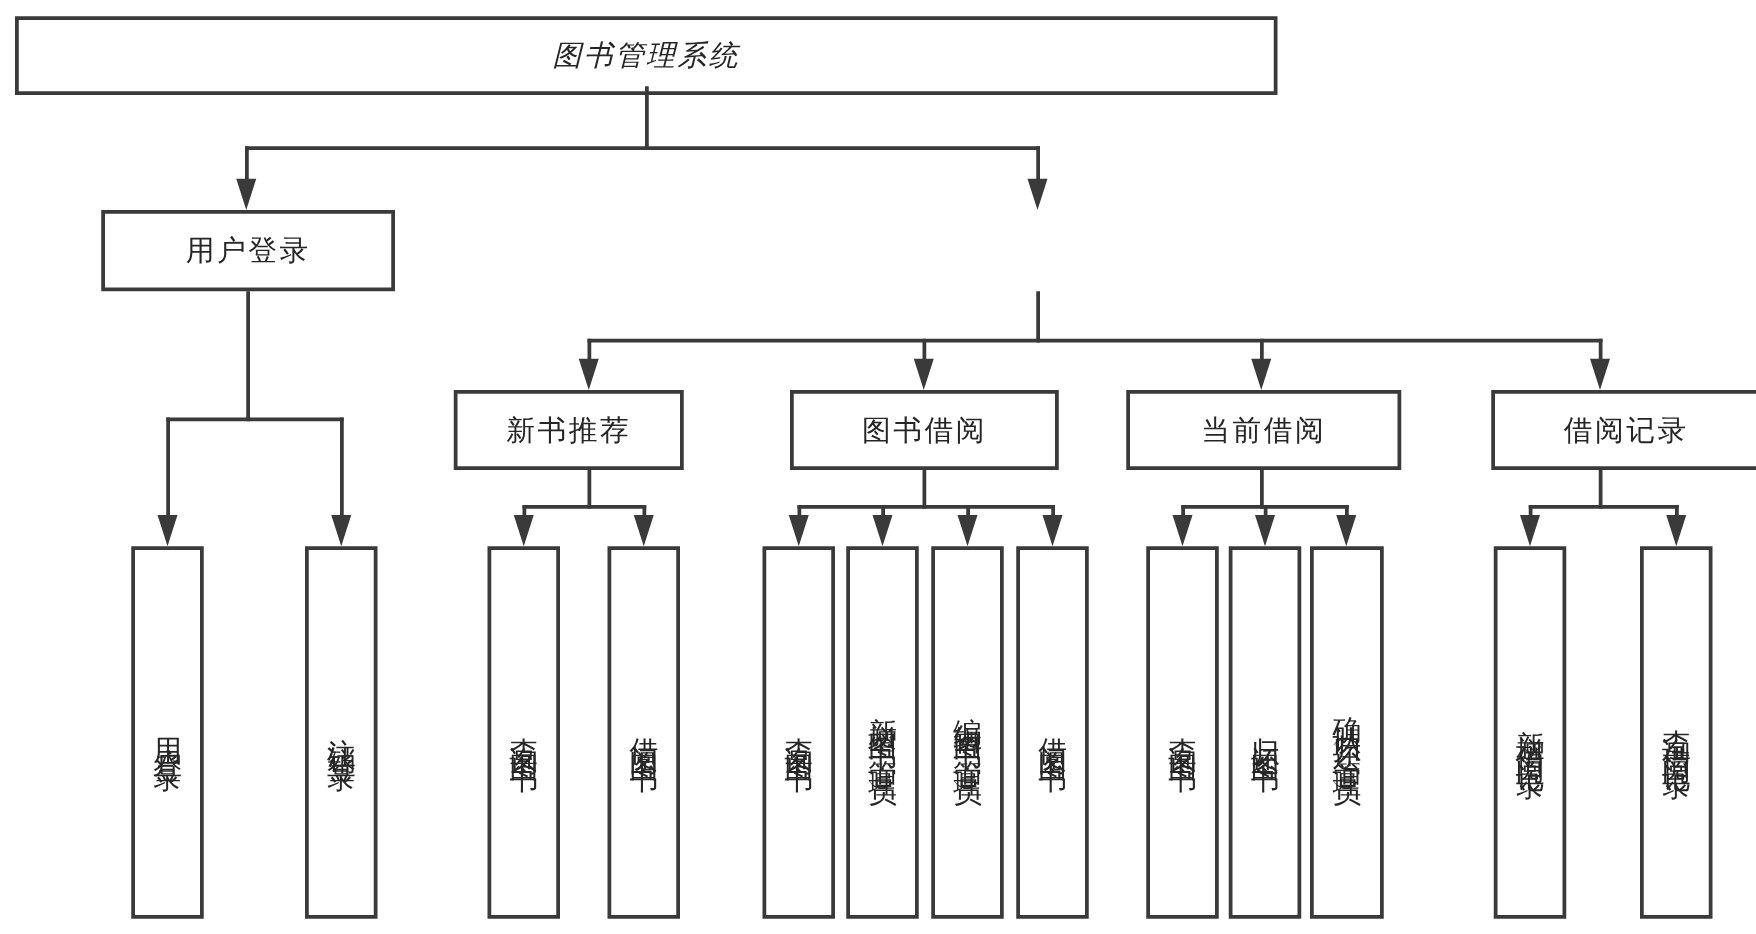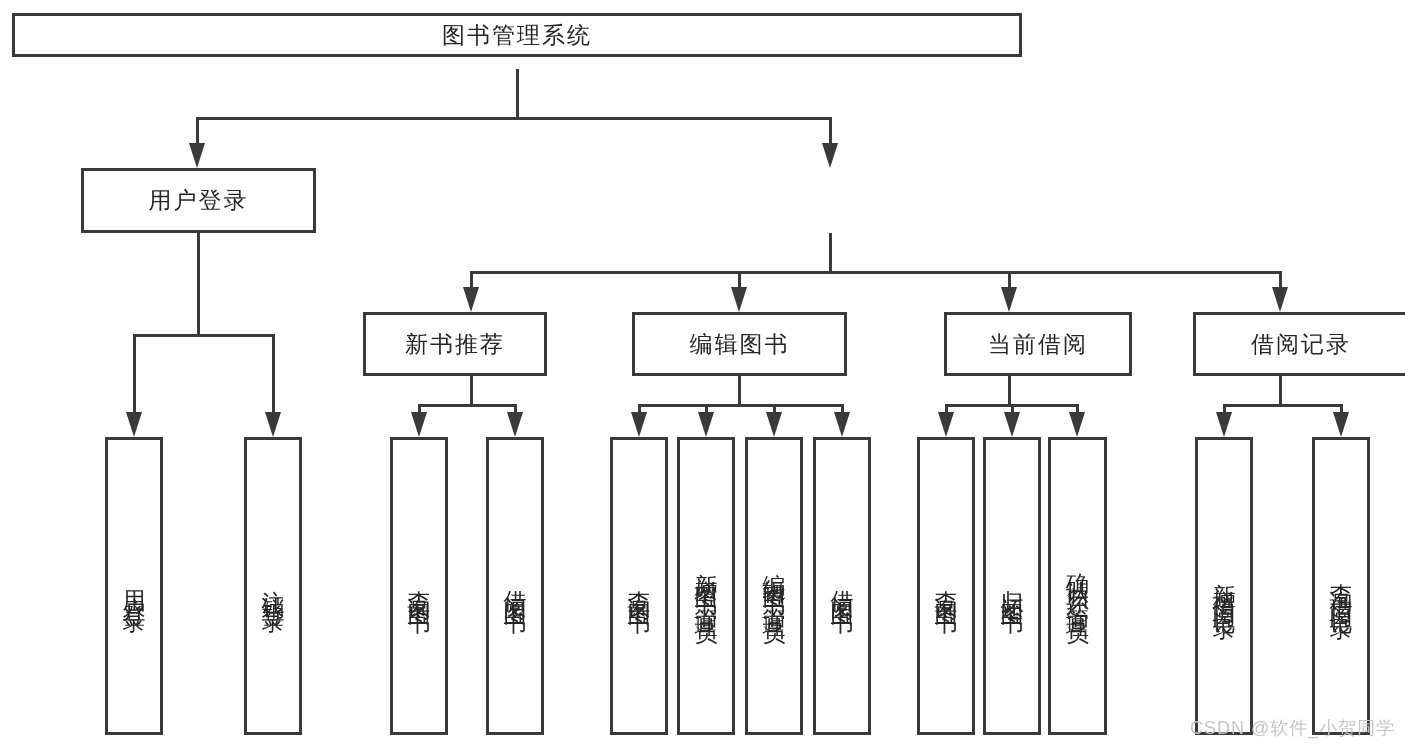--- a/index.html
+++ b/index.html
@@ -58,35 +58,35 @@
     color:var(--wm);
     white-space:nowrap;
     z-index:20;
   }
 </style>
 </head>
 <body>
 
 <div class="canvas">
 
-  <div class="node hnode" style="left:12px;top:13px;width:1010px;height:44px;">
+  <div class="node hnode" style="left:12px;top:13px;width:1010px;height:63px;font-style:italic;">
     <span>图书管理系统</span>
   </div>
 
   <div class="node hnode" style="left:81px;top:168px;width:235px;height:65px;">
     <span>用户登录</span>
   </div>
 
   <div class="node hnode" style="left:363px;top:312px;width:184px;height:64px;">
     <span>新书推荐</span>
   </div>
   <div class="node hnode" style="left:632px;top:312px;width:215px;height:64px;">
-    <span>编辑图书</span>
+    <span>图书借阅</span>
   </div>
-  <div class="node hnode" style="left:901px;top:312px;width:188px;height:64px;margin-left:43px;">
+  <div class="node hnode" style="left:901px;top:312px;width:220px;height:64px;">
     <span>当前借阅</span>
   </div>
   <div class="node hnode" style="left:1172px;top:312px;width:216px;height:64px;margin-left:21px;">
     <span>借阅记录</span>
   </div>
 
   <div class="node vnode" style="left:105px;top:437px;width:58px;height:298px;">
     <span>用户登录</span>
   </div>
   <div class="node vnode" style="left:244px;top:437px;width:58px;height:298px;">
@@ -182,15 +182,14 @@
   <div class="vline" style="left:1075.5px;top:404px;height:11px;"></div>
   <div class="arrow" style="left:1069px;top:412px;"></div>
 
   <div class="vline" style="left:1278.5px;top:376px;height:31px;"></div>
   <div class="hline" style="left:1222.5px;top:404px;width:120px;"></div>
   <div class="vline" style="left:1222.5px;top:404px;height:11px;"></div>
   <div class="arrow" style="left:1216px;top:412px;"></div>
   <div class="vline" style="left:1339.5px;top:404px;height:11px;"></div>
   <div class="arrow" style="left:1333px;top:412px;"></div>
 
-  <div class="watermark">CSDN @软件_小贺同学</div>
 
 </div>
 
 </body></html>

